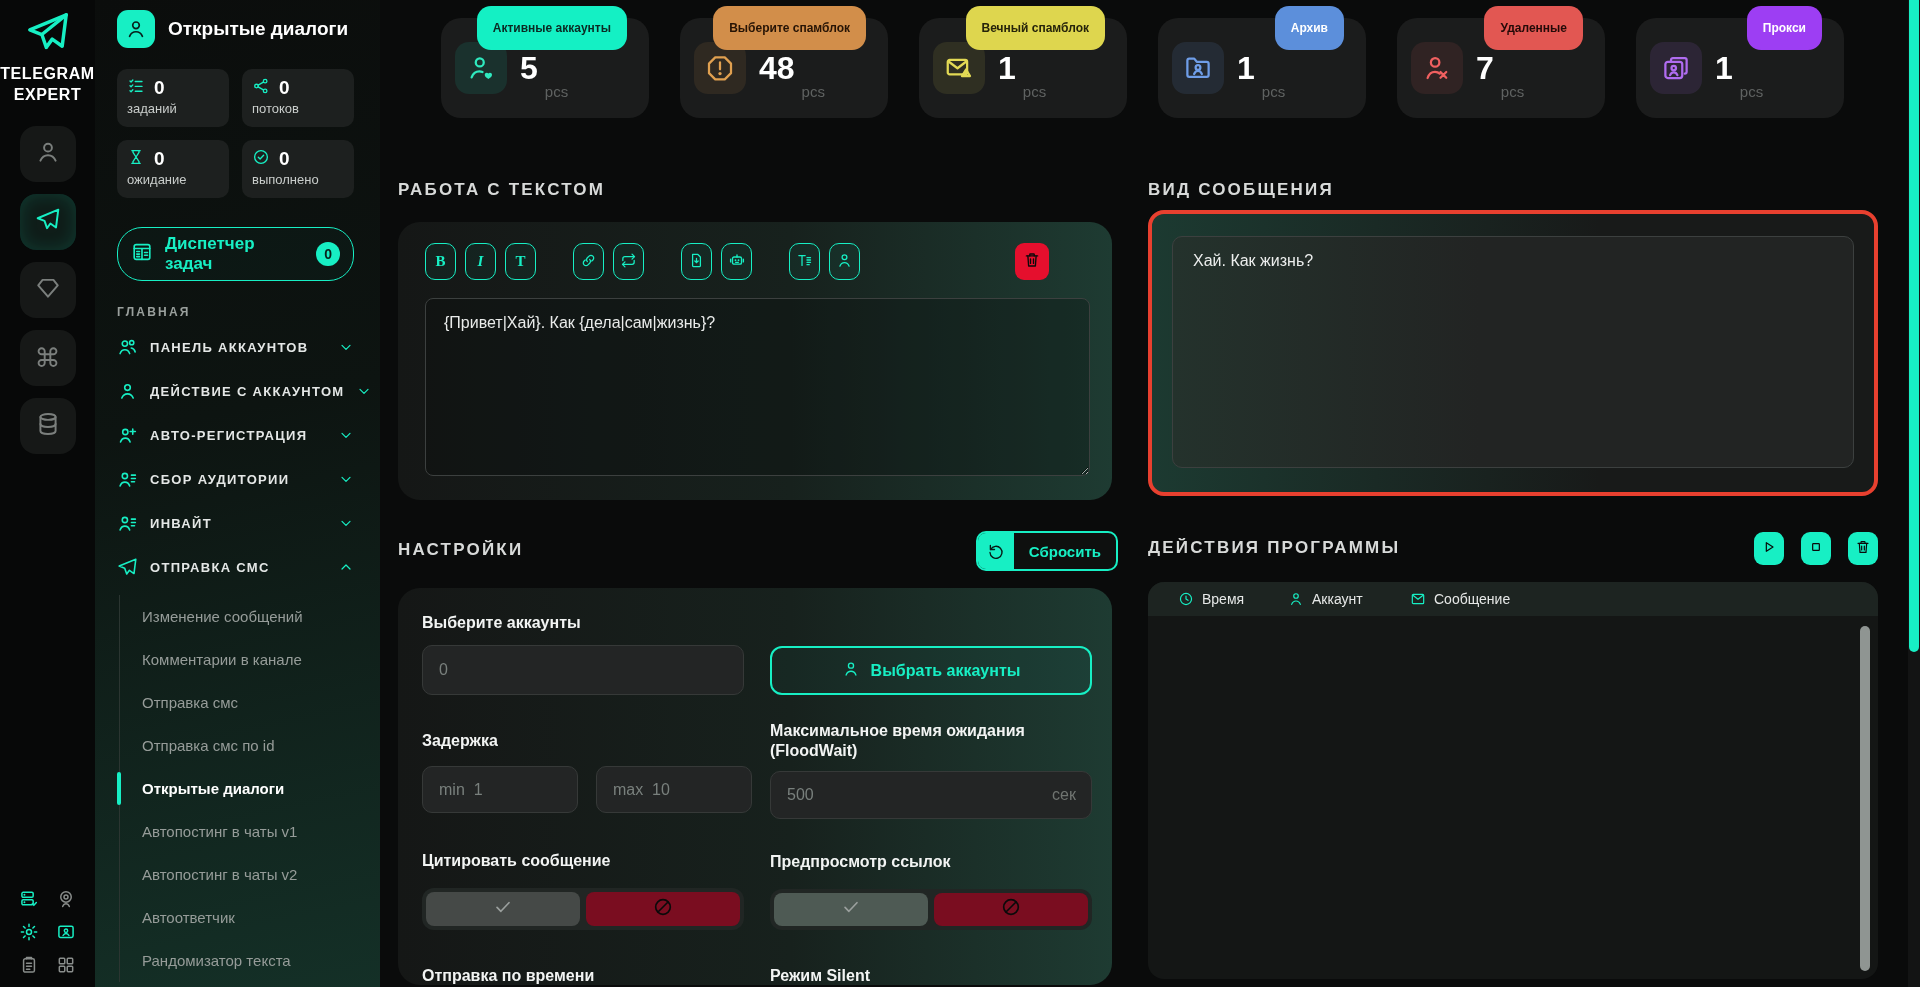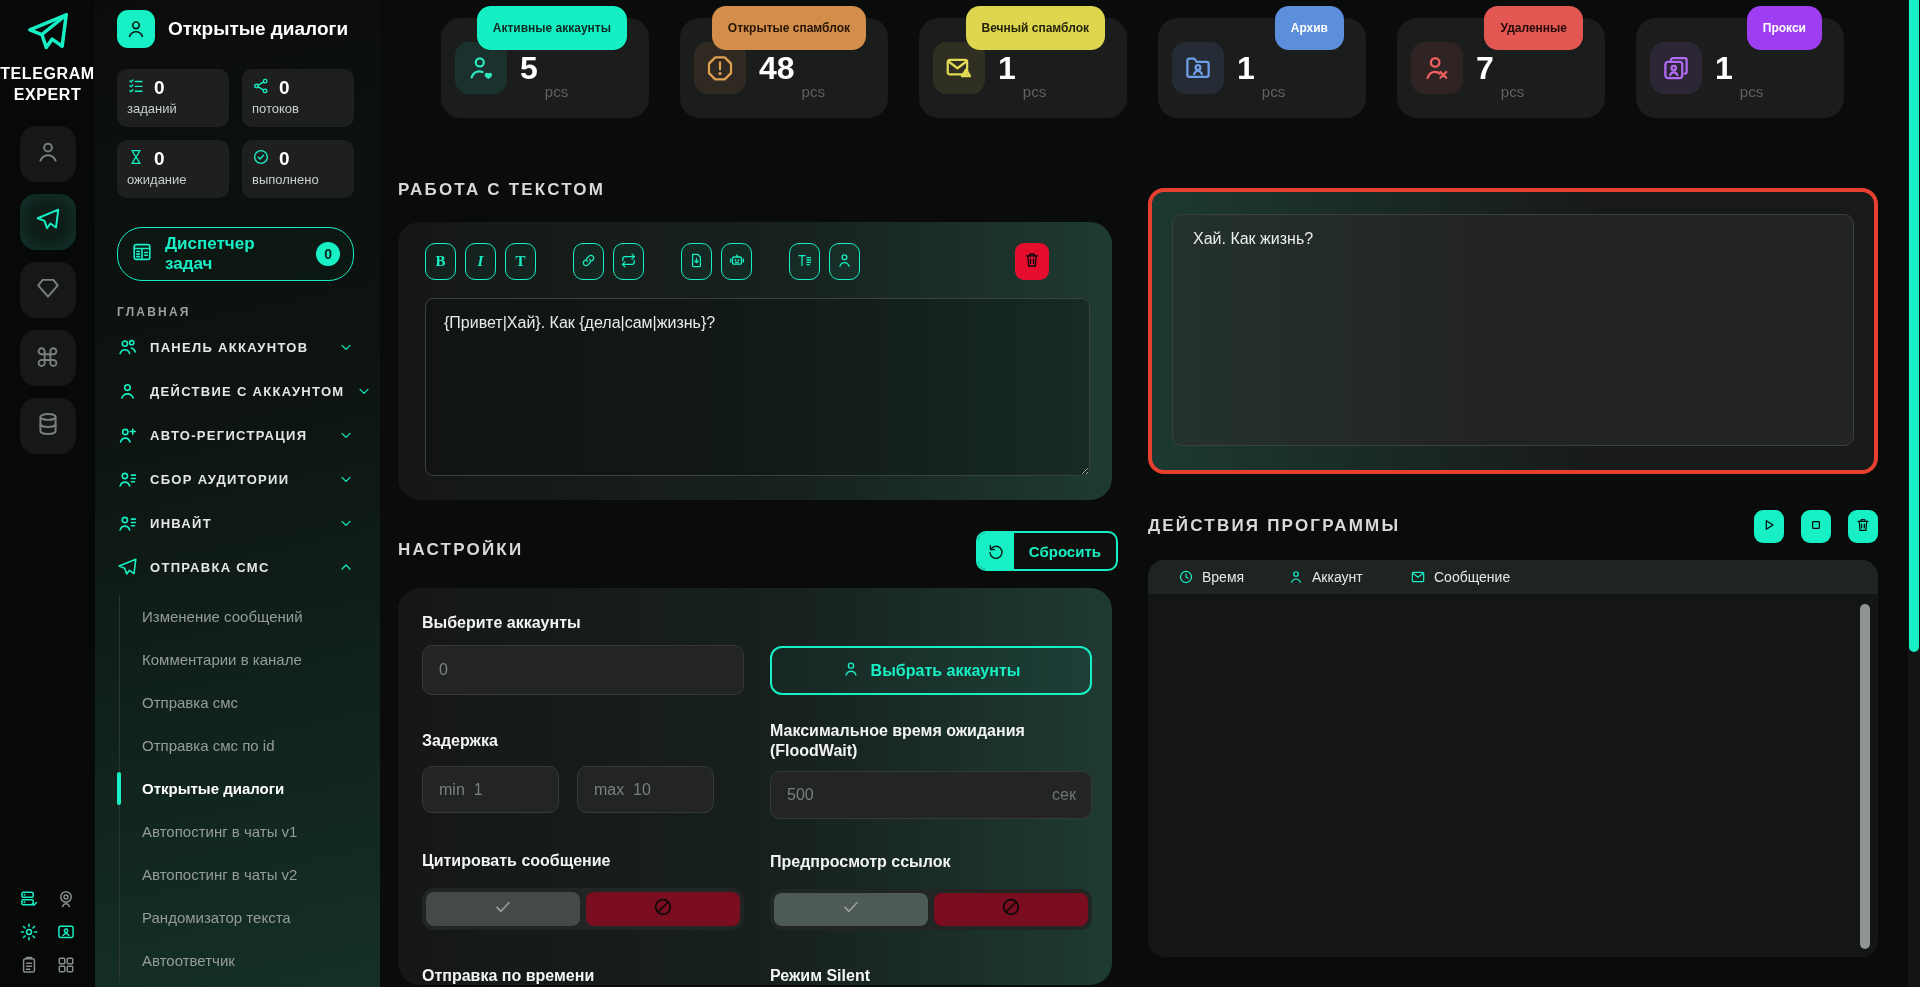--- a/index.html
+++ b/index.html
@@ -83,21 +83,21 @@
   .reset-btn{height:40px;border:2px solid var(--accent);border-radius:10px;display:flex;overflow:hidden;background:#0e100f;cursor:pointer;padding:0;margin-right:-6px}
   .reset-ic{width:36px;background:var(--accent);color:#081a15;display:flex;align-items:center;justify-content:center}
   .reset-lbl{padding:0 15px;color:var(--accent);font-weight:bold;font-size:15px;display:flex;align-items:center}
   .set-panel{margin-top:17px;height:397px;border-radius:22px;background:var(--panelgrad);padding:26px 20px 0 24px;display:flex;gap:26px}
   .set-col{width:322px;display:flex;flex-direction:column}
   .f-lbl{font-size:16px;font-weight:bold;color:#f2f4f3}
   .inp{background:#232525;border:1px solid #363938;border-radius:10px;color:#8b908e;font-size:16px;padding:0 16px;height:50px;width:100%;
        font-family:"Liberation Sans",sans-serif;outline:none}
   .inp::placeholder{color:#79807d}
   .row{display:flex;gap:18px}
-  .inp.small{height:47px;width:137px}
+  .inp.small{height:47px;width:156px}
   .suffix-wrap{position:relative;width:100%}
   .suffix{position:absolute;right:16px;top:50%;transform:translateY(-50%);color:#707571;font-size:16px}
   .sel-btn{height:50px;width:100%;border:2px solid var(--accent);border-radius:12px;background:rgba(23,239,196,.04);color:var(--accent);
            font-weight:bold;font-size:16px;display:flex;align-items:center;justify-content:center;gap:11px;cursor:pointer}
   .toggle{height:42px;border-radius:12px;background:#212624;padding:4px;display:flex;gap:6px}
   .tg{flex:1;border-radius:8px;display:flex;align-items:center;justify-content:center;cursor:pointer}
   .tg.on{background:#454947;color:#9ba09e}
   .tg.off{background:#7A0D20;color:#0a0a0a}
 
   .msg-outer{margin-top:8px;height:286px;border:4px solid #E8402F;border-radius:16px;
@@ -374,43 +374,43 @@
       </div>
 
       <div class="submenu">
         <div class="sub-item">Изменение сообщений</div>
         <div class="sub-item">Комментарии в канале</div>
         <div class="sub-item">Отправка смс</div>
         <div class="sub-item">Отправка смс по id</div>
         <div class="sub-item active">Открытые диалоги</div>
         <div class="sub-item">Автопостинг в чаты v1</div>
         <div class="sub-item">Автопостинг в чаты v2</div>
+        <div class="sub-item">Автоответчик</div>
         <div class="sub-item">Рандомизатор текста</div>
-        <div class="sub-item">Автоответчик</div>
       </div>
     </nav>
   </aside>
 
   <main class="main">
 
     <div class="cards">
       <div class="card c0">
         <div class="badge">Активные аккаунты</div>
         <div class="tile">
           <svg width="30" height="30" viewBox="0 0 24 24">
               <circle cx="11" cy="7.5" r="3.2"></circle>
               <path d="M4.5 19.5c1.1-3.2 3.3-4.8 6.2-4.8.9 0 1.8.2 2.5.5"></path>
               <path d="M17.1 20.2c-1.3-.8-2.1-1.8-2.1-2.9 0-.9.7-1.6 1.6-1.6.5 0 1 .3 1.3.7.3-.4.8-.7 1.3-.7.9 0 1.6.7 1.6 1.6 0 1.1-.8 2.1-2.1 2.9l-.8.5z" fill="currentColor" stroke="none"></path>
             </svg>
         </div>
         <div class="card-val">5</div>
         <div class="card-unit">pcs</div>
       </div>
       <div class="card c1">
-        <div class="badge">Открытые спамблок</div>
+        <div class="badge">Выберите спамблок</div>
         <div class="tile">
           <svg width="30" height="30" viewBox="0 0 24 24">
               <path d="M8.2 3.5h7.6l5 5v7.6l-5 5H8.2l-5-5V8.5z"></path>
               <path d="M12 7.5v5.5"></path>
               <path d="M12 16.4h.01" stroke-width="2.6"></path>
             </svg>
         </div>
         <div class="card-val">48</div>
         <div class="card-unit">pcs</div>
       </div>
@@ -592,20 +592,21 @@
                     <path d="M6.8 17.2 17.2 6.8"></path>
                   </svg></span>
             </div>
           </div>
           <div class="f-lbl" style="margin-top:37px">Режим Silent</div>
         </div>
       </div>
     </section>
 
     <section class="col-right">
+      <div class="sec-title">ВИД СООБЩЕНИЯ</div>
 
       <div class="msg-outer">
         <div class="msg-box">Хай. Как жизнь?</div>
       </div>
 
       <div class="act-head">
         <div class="sec-title">ДЕЙСТВИЯ ПРОГРАММЫ</div>
         <div class="act-btns">
           <div class="act-btn">
             <span><svg width="16" height="16" viewBox="0 0 24 24" stroke-width="2">

